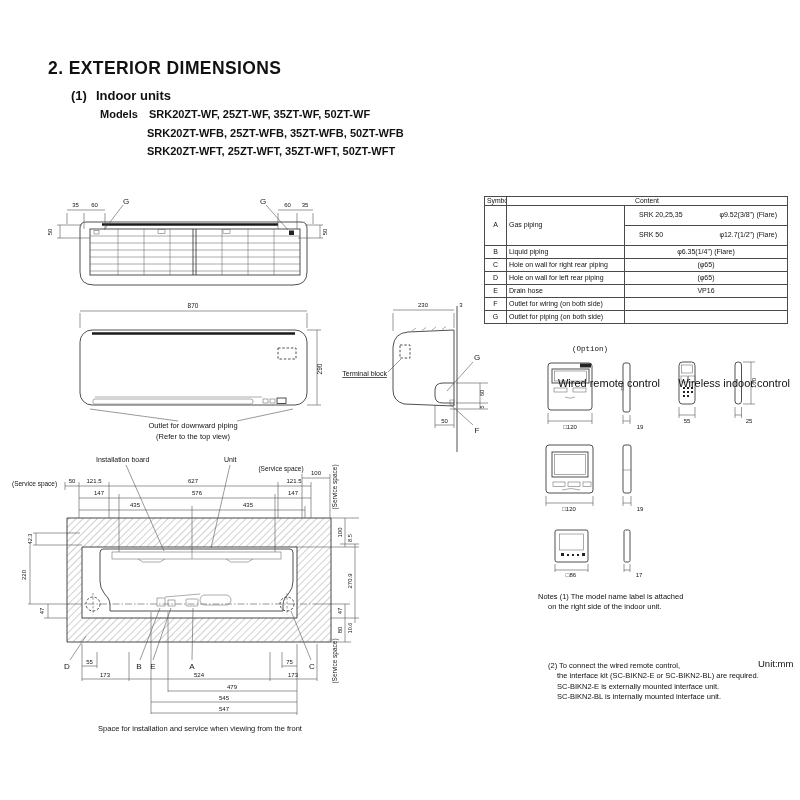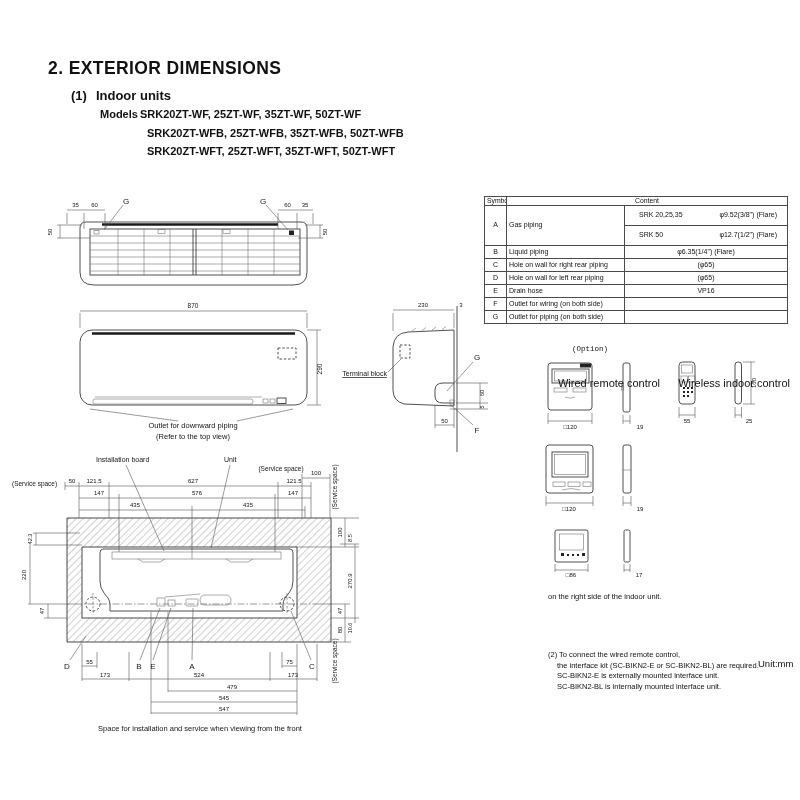--- a/index.html
+++ b/index.html
@@ -3,21 +3,21 @@
 <meta charset="utf-8">
 <style>
   html,body{margin:0;padding:0;background:#fff;}
   .page{position:relative;width:800px;height:800px;background:#ffffff;overflow:hidden;
         font-family:"Liberation Sans",sans-serif;color:#111;}
   
   .title{position:absolute;left:48px;top:58px;font-size:17.5px;font-weight:bold;letter-spacing:.4px;}
   .sec{position:absolute;left:71px;top:88px;font-size:13px;font-weight:bold;}
   .sec .no{margin-right:9px;}
   .models{position:absolute;left:100px;top:105px;font-size:11px;font-weight:bold;line-height:18.5px;}
-  .models .mlabel{margin-right:2px;}
+  .models .mlabel{margin-right:11px;}
   .models .indent{margin-left:47px;}
   
   .spec{position:absolute;left:484px;top:196px;width:304px;border-collapse:collapse;
         table-layout:fixed;font-size:7px;line-height:1.15;color:#111;}
   .spec td{border:1px solid #4a4a4a;padding:0 2px;height:12px;overflow:hidden;}
   .spec .hd{text-align:center;height:8px;font-size:6.8px;}
   .spec .sym{text-align:center;}
   .spec .ra td{height:19px;}
   .spec .ctr{text-align:center;}
   .split{display:flex;justify-content:space-between;padding:0 8px 0 12px;}
@@ -454,20 +454,21 @@
       <td class="ctr"></td>
     </tr>
   </tbody>
     </table>
 
   <div class="rtitle rt1">Wired remote control</div>
   <div class="ropt">(Option)</div>
   <div class="rtitle rt2">Wireless indoor control</div>
 
   <div class="notes">
+    <div class="nl">Notes (1) The model name label is attached</div>
     <div class="nl m1">on the right side of the indoor unit.</div>
     <div class="nl m2">(2) To connect the wired remote control,</div>
     <div class="nl m3">the interface kit (SC-BIKN2-E or SC-BIKN2-BL)  are required.</div>
     <div class="nl m3">SC-BIKN2-E is externally mounted interface unit.</div>
     <div class="nl m3">SC-BIKN2-BL is internally mounted interface unit.</div>
   </div>
   <div class="unitnote">Unit:mm</div>
 
 </div>
 

